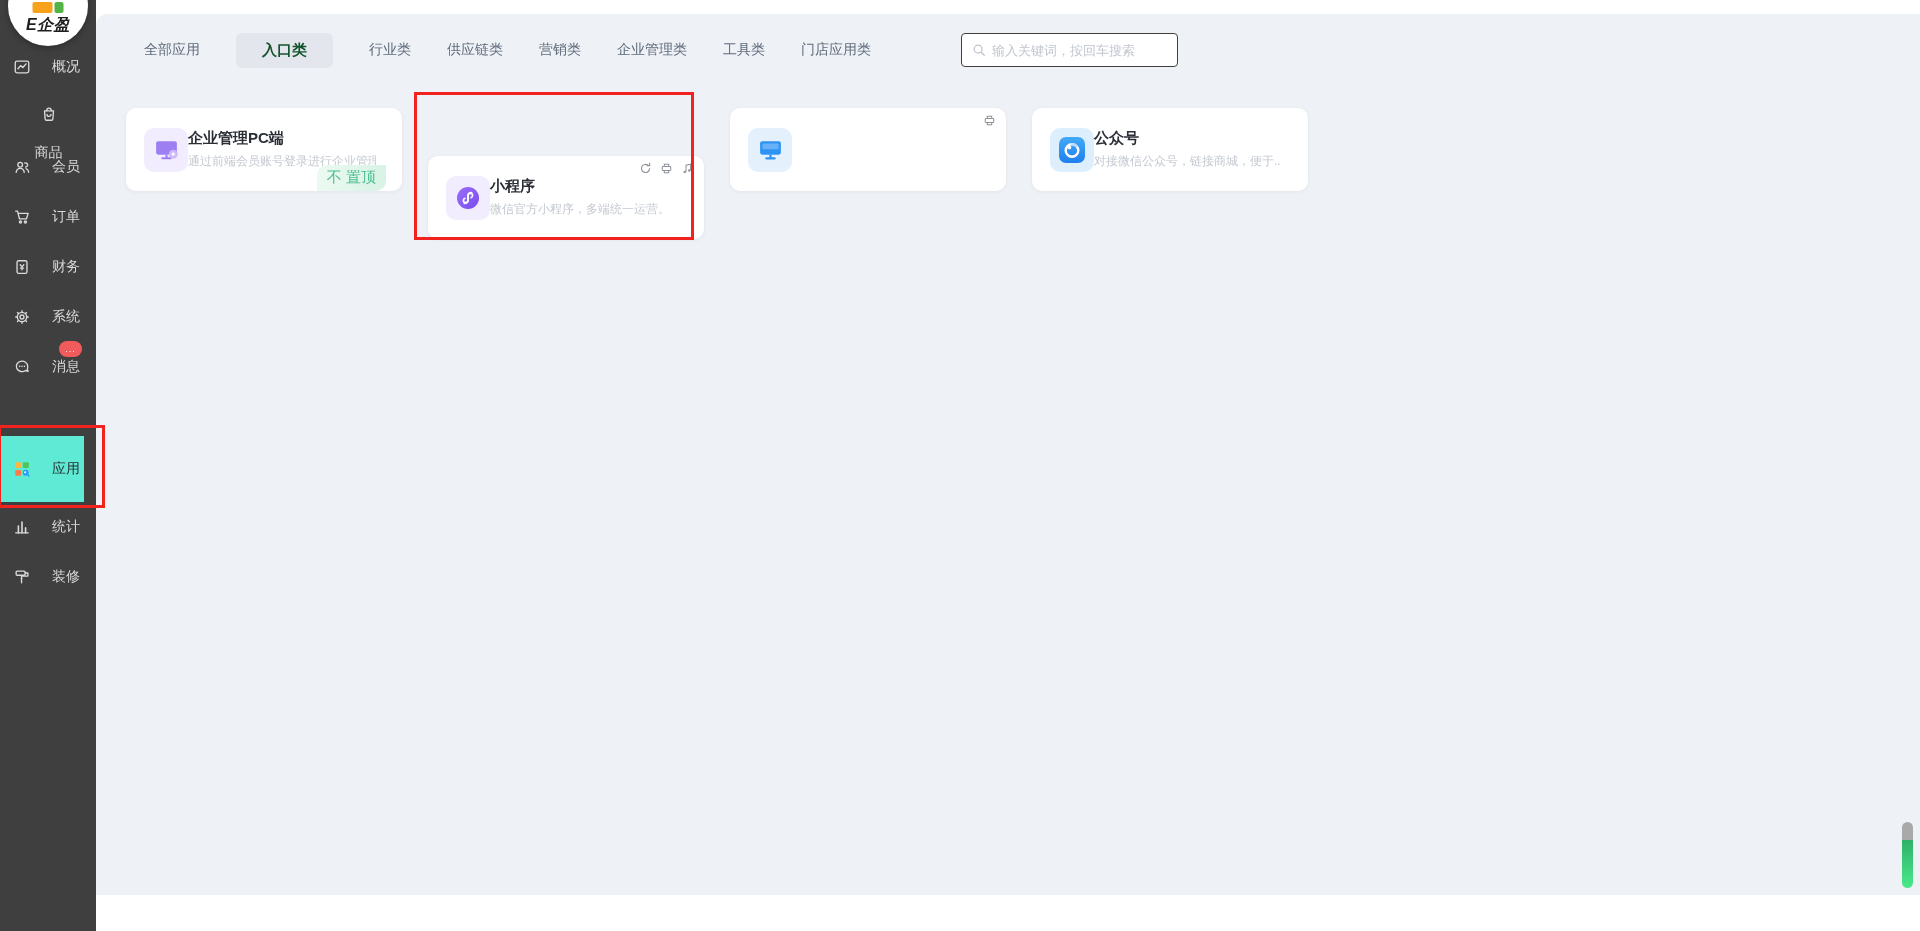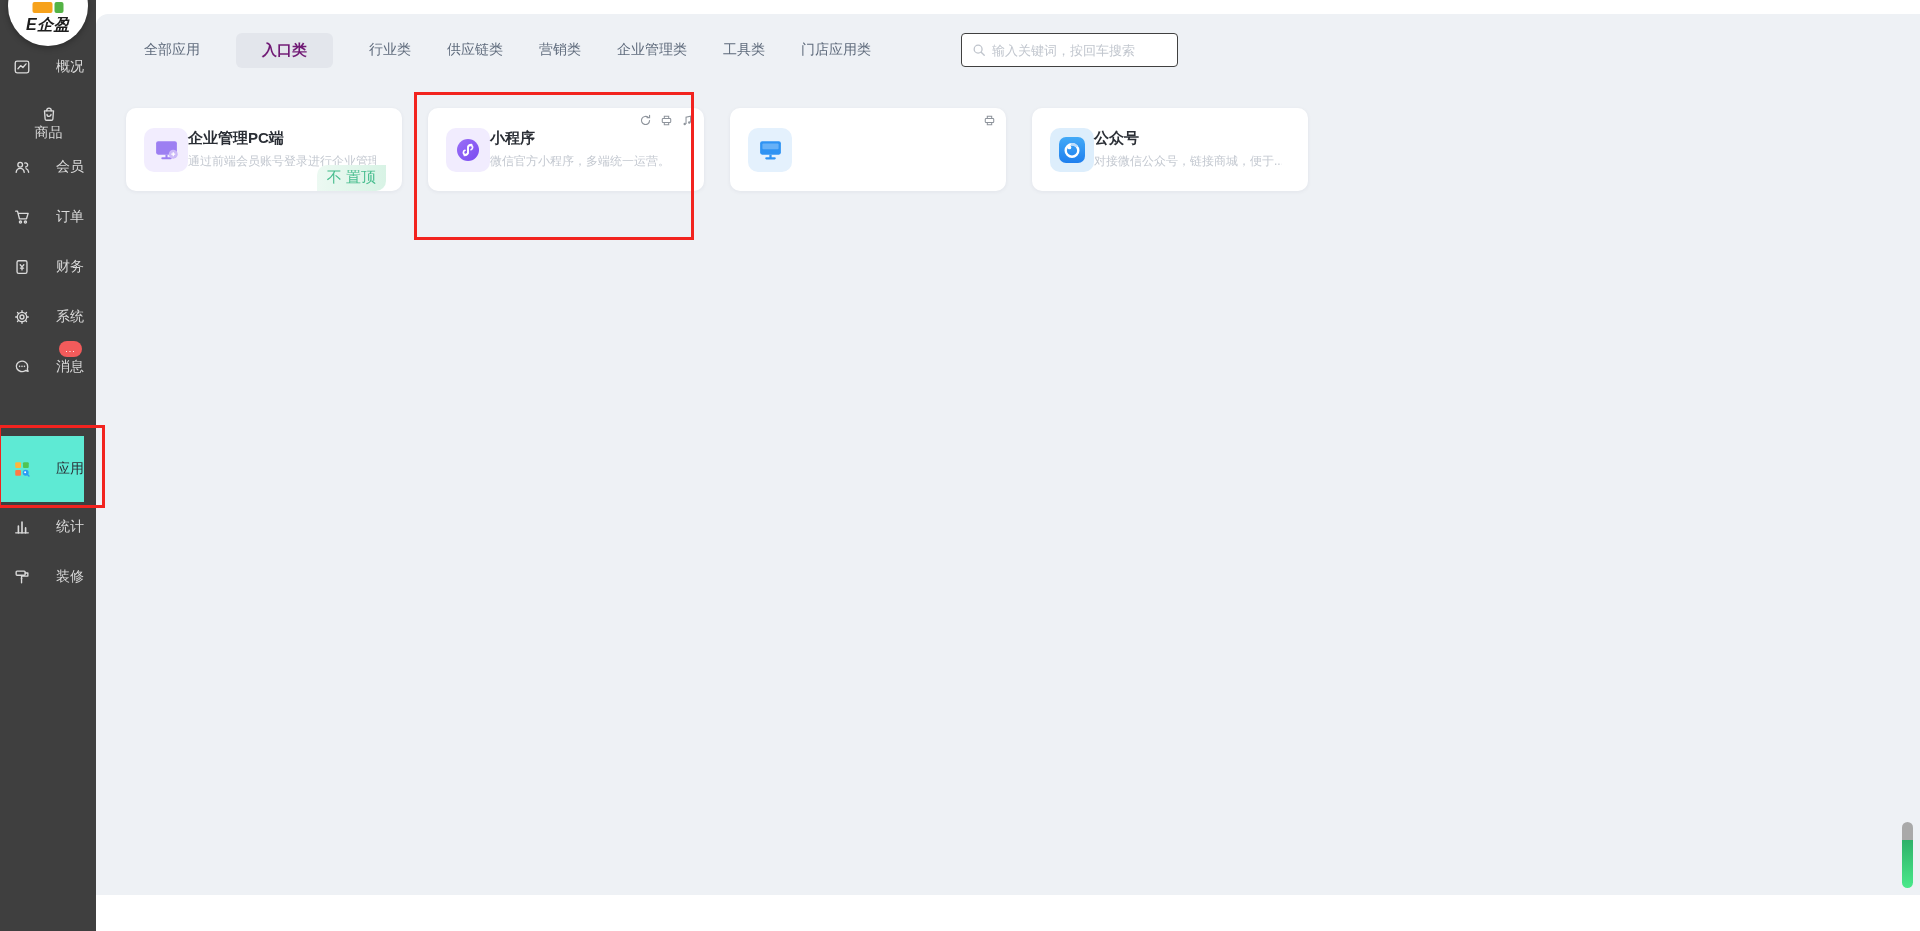--- a/index.html
+++ b/index.html
@@ -9,36 +9,36 @@
   
   .sidebar { position:absolute; left:0; top:0; width:96px; height:931px; background:#3f3f3f; z-index:5; }
   .logo-circle { position:absolute; left:8px; top:-34px; width:80px; height:80px; background:#fff;
     border-radius:50%; box-shadow:0 2px 6px rgba(0,0,0,.3); overflow:hidden; }
   .logo-blocks { position:absolute; left:50%; transform:translateX(-50%); top:36px; display:flex; gap:2px; }
   .logo-blocks .b1 { width:20px; height:11px; background:#f7a21b; border-radius:2px; }
   .logo-blocks .b2 { width:9px; height:11px; background:#54b345; border-radius:2px; }
   .logo-text { position:absolute; top:49px; width:100%; text-align:center; font-size:16px;
     font-weight:900; font-style:italic; color:#1e1e1e; letter-spacing:.5px; }
   .side-item { position:absolute; left:0; width:84px; height:24px; display:flex; align-items:center;
-    gap:1px; padding-left:13px; color:#dadada; font-size:14px; cursor:pointer;justify-content:space-between; }
+    gap:21px; padding-left:13px; color:#dadada; font-size:14px; cursor:pointer; }
   .side-item svg { flex:0 0 auto; }
   .side-item.active { height:66px; background:#5eead4; color:#2b2f36; font-weight:500; }
   .msg-badge { position:absolute; left:59px; top:341px; min-width:23px; height:16px; border-radius:9px;
     background:#f25b5b; color:#fff; font-size:9px; line-height:11px; display:flex; align-items:center;
     justify-content:center; letter-spacing:1px; padding:0 4px; z-index:6; }
 
   
   .main { position:absolute; left:96px; top:0; width:1824px; height:931px; background:#fff; }
   .gray-bg { position:absolute; left:0; top:14px; width:1824px; height:881px; background:#eef1f5;
     border-top-left-radius:12px; }
   .tabbar { position:absolute; left:48px; top:33px; height:34px; display:flex; align-items:center;
     gap:36px; z-index:2; }
   .tab { font-size:14px; color:#5f6b7c; white-space:nowrap; cursor:pointer; }
   .tab.active { background:#e3e6ec; border-radius:6px; padding:8px 26px; font-weight:700;
-    color:#701a75; font-size:15px; }
+    color:#14532d; font-size:15px; }
   .search { position:absolute; left:865px; top:33px; width:217px; height:34px; background:#fff;
     border:1px solid #404040; border-radius:4px; display:flex; align-items:center; gap:6px;
     padding:0 10px; z-index:2; }
   .search input { border:none; outline:none; background:transparent; flex:1; font-size:13px;
     color:#333; font-family:inherit; min-width:0; }
   .search input::placeholder { color:#c1c6ce; }
 
   
   .card { position:absolute; top:108px; width:276px; height:83px; background:#fff; border-radius:10px;
     box-shadow:0 1px 4px rgba(30,40,60,.06); display:flex; align-items:center; 
@@ -211,21 +211,21 @@
             <circle cx="19.5" cy="17.5" r="4.3" fill="#cbb9f8"></circle>
             <path d="M17.6 17.5h3.8M19.5 15.6v3.8" stroke="#fff" stroke-width="1.2"></path>
           </svg>
         </div>
         <div class="txt">
           <div class="title">企业管理PC端</div>
           <div class="desc">通过前端会员账号登录进行企业管理</div>
         </div>
         <div class="corner-badge">不 置顶</div>
       </div>
-      <div class="card" style="left: 332px;">
+      <div class="card" style="left: 332px; margin-top: 48px;">
         <div class="appicon bg-miniprogram">
           <svg width="30" height="30" viewBox="0 0 30 30">
             <defs>
               <linearGradient id="gp" x1="0" y1="0" x2="1" y2="1">
                 <stop offset="0" stop-color="#9a6ff7"></stop>
                 <stop offset="1" stop-color="#7a4bf0"></stop>
               </linearGradient>
             </defs>
             <circle cx="15" cy="15" r="11" fill="url(#gp)"></circle>
             <path d="M18.6 9.6c-2.6 0-3.6 1.7-3.6 3.3v4.4c0 1.3-.9 2.3-2.3 2.3s-2.3-1-2.3-2.2c0-1 .6-1.8 1.6-2.1" stroke="#fff" stroke-width="1.7" fill="none" stroke-linecap="round"></path>

